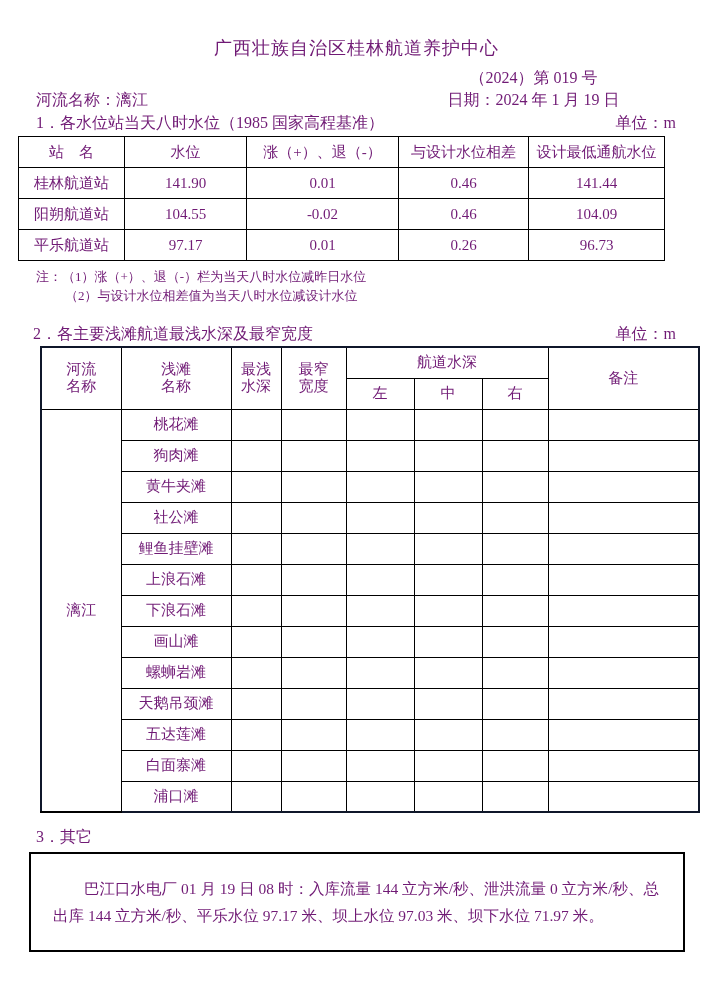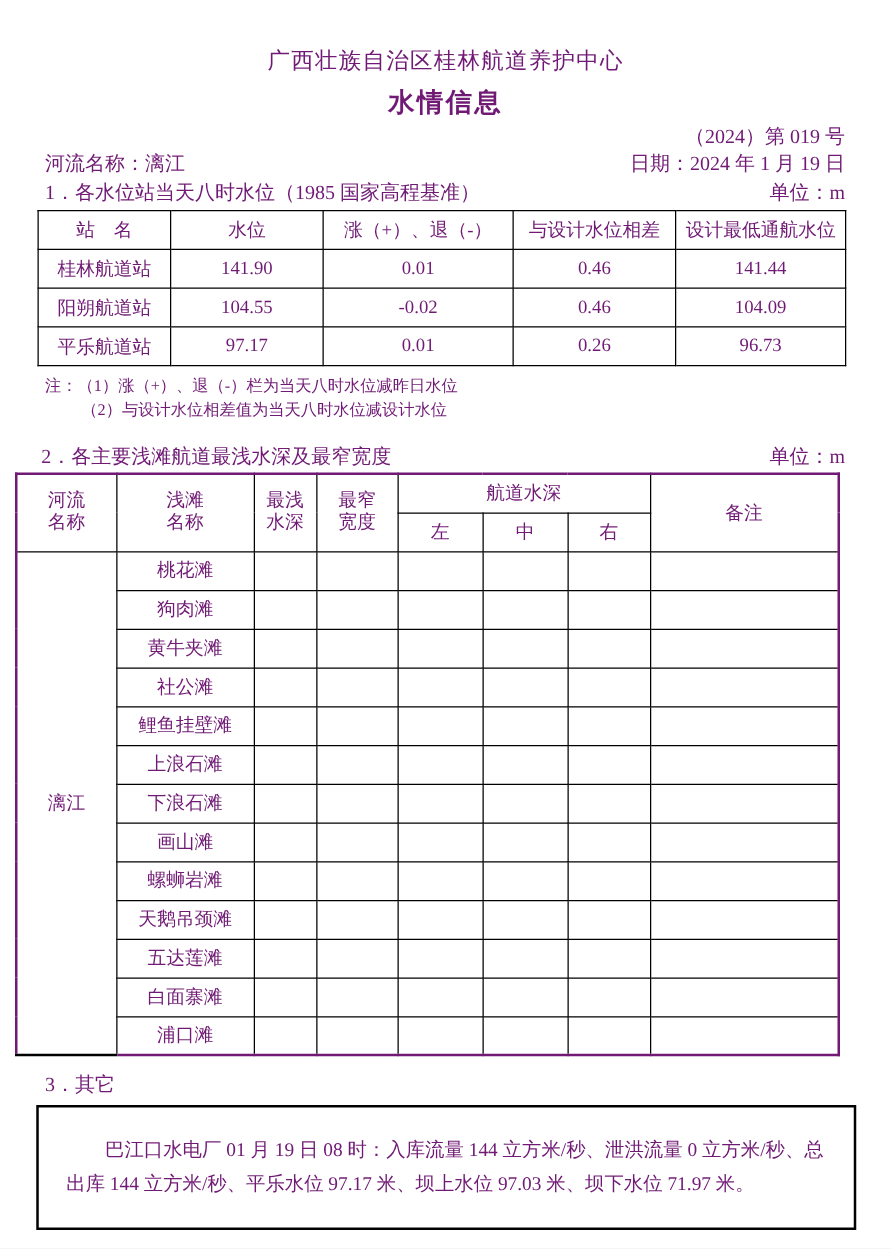--- a/index.html
+++ b/index.html
@@ -30,21 +30,21 @@
   .meta-block {
     display: flex;
     justify-content: space-between;
     align-items: flex-end;
     margin: 0 37px 0 36px;
     font-size: 16px;
     line-height: 20px;
   }
   .meta-right {
     width: 285px;
-    text-align: right;
+    text-align: center;
   }
   .meta-right .issue { margin-bottom: 2px; }
   .sec-row {
     display: flex;
     justify-content: space-between;
     align-items: flex-end;
     margin: 2px 37px 0 36px;
     font-size: 16px;
     line-height: 21px;
   }
@@ -54,38 +54,38 @@
   td, th {
     border: 1px solid #000;
     font-weight: normal;
     text-align: center;
     vertical-align: middle;
     font-size: 15px;
     padding: 0 2px;
     overflow: hidden;
   }
 
-  .t1 { width: 646px; margin: 3px 0 0 30px; }
+  .t1 { width: 646px; margin: 3px 0 0 18px; }
   .t1 tr { height: 31px; }
   .t1 col:nth-child(1) { width: 106px; }
   .t1 col:nth-child(2) { width: 122px; }
   .t1 col:nth-child(3) { width: 152px; }
   .t1 col:nth-child(4) { width: 130px; }
   .t1 col:nth-child(5) { width: 136px; }
 
   .notes {
     margin: 6px 0 0 36px;
     font-size: 13px;
     line-height: 19px;
   }
   .notes .note2 { padding-left: 29px; }
 
   .sec2-row { margin-top: 18px; margin-left: 33px; }
 
-  .t2 { width: 658px; margin: 2px 0 0 12px; border: 2px solid #701a75; }
+  .t2 { width: 658px; margin: 2px 0 0 40px; border: 2px solid #0f172a; }
   .t2 tr { height: 31px; }
   .t2 col:nth-child(1) { width: 80px; }
   .t2 col:nth-child(2) { width: 110px; }
   .t2 col:nth-child(3) { width: 50px; }
   .t2 col:nth-child(4) { width: 65px; }
   .t2 col:nth-child(5) { width: 68px; }
   .t2 col:nth-child(6) { width: 68px; }
   .t2 col:nth-child(7) { width: 66px; }
   .t2 col:nth-child(8) { width: 151px; }
   .t2 th.two-line { white-space: pre-line; line-height: 17px; }
@@ -111,21 +111,20 @@
     text-indent: 2em;
     text-align: justify;
   }
 </style>
 </head>
 <body>
 
 <div class="page">
 
   <div class="org-title">广西壮族自治区桂林航道养护中心</div>
-  <div class="doc-title">水情信息</div>
 
   <div class="meta-block">
     <div>河流名称：漓江</div>
     <div class="meta-right">
       <div class="issue">（2024）第 019 号</div>
       <div>日期：2024 年 1 月 19 日</div>
     </div>
   </div>
 
   <div class="sec-row">

